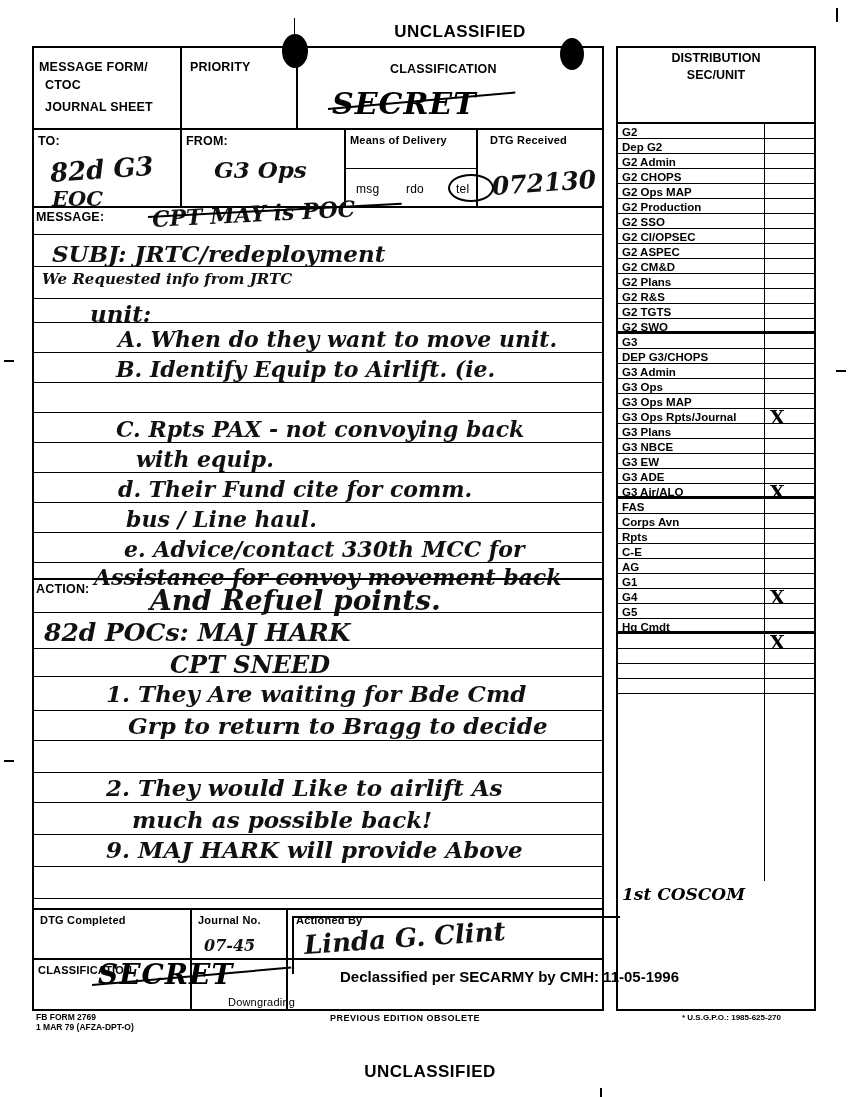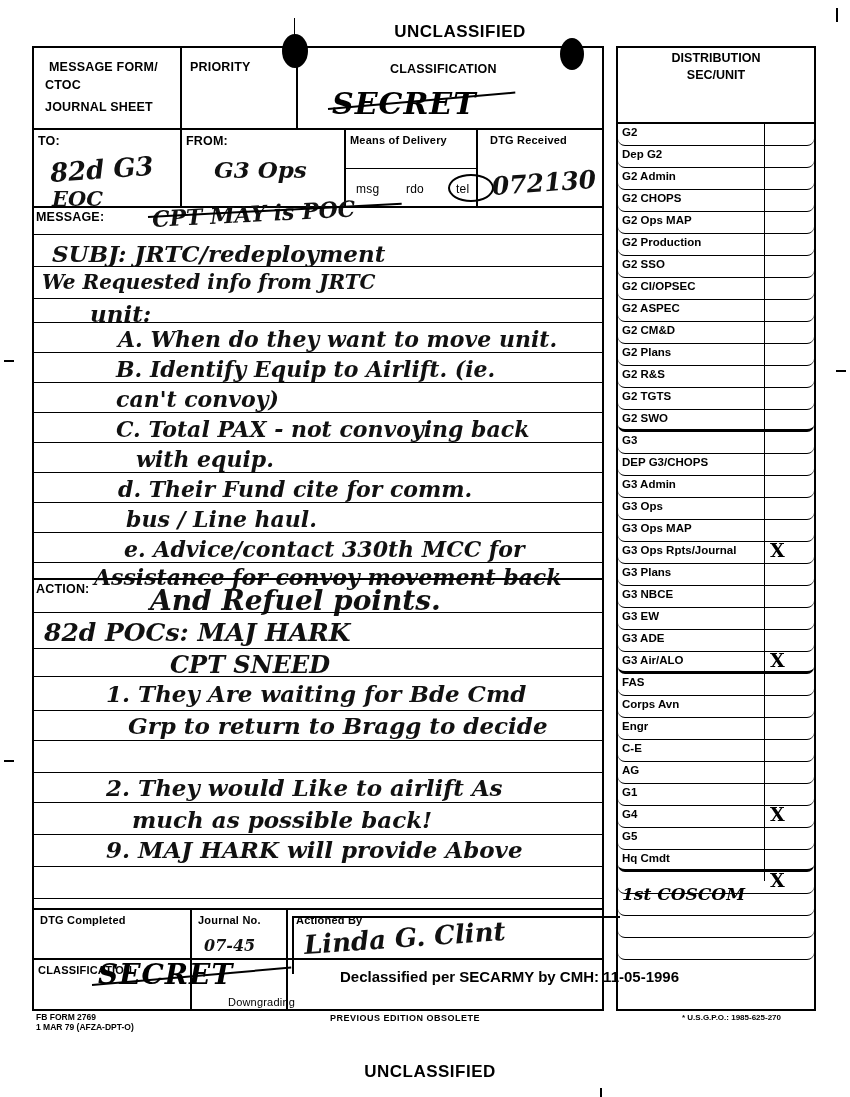--- a/index.html
+++ b/index.html
@@ -91,24 +91,23 @@
     font-weight: bold;
     line-height: 17px;
   }
   .dist-rows {
     position: absolute;
     left: 618px; top: 124px;
     width: 196px;
   }
   .drow {
     position: relative;
-    height: 22px;
+    height: 15px;
     box-sizing: border-box;
     border-bottom: 1px solid #000;
-    border-radius: 7px;
   }
   .drow.sep { border-bottom: 3px solid #000; }
   .drow .dname {
     position: absolute;
     left: 4px; top: 2px;
     font-size: 11.5px;
     font-weight: bold;
     white-space: nowrap;
   }
   .drow .dmark {
@@ -206,21 +205,21 @@
   <div class="edge-tick" style="left:600px; top:1088px; width:2px; height:9px;"></div>
 
   <div class="banner" id="banner-top">UNCLASSIFIED</div>
 
   <div class="form-box"></div>
 
   <div class="hline thick" style="left:32px; top:128px; width:572px;"></div>
   <div class="vline thick" style="left:180px; top:46px; height:82px;"></div>
   <div class="vline thick" style="left:296px; top:46px; height:82px;"></div>
 
-  <div class="lbl" style="left:49px; top:60px;">MESSAGE FORM/</div>
+  <div class="lbl" style="left:39px; top:60px;">MESSAGE FORM/</div>
   <div class="lbl" style="left:45px; top:78px;">CTOC</div>
   <div class="lbl" style="left:45px; top:100px;">JOURNAL SHEET</div>
   <div class="lbl" style="left:190px; top:60px;">PRIORITY</div>
   <div class="lbl" style="left:390px; top:62px;">CLASSIFICATION</div>
 
   <div class="blob" style="left:282px; top:34px; width:26px; height:34px;"></div>
   <div class="blob" style="left:560px; top:38px; width:24px; height:32px;"></div>
   <div class="vline" style="left:294px; top:18px; height:18px;"></div>
 
   <div class="stamp" style="left:332px; top:86px; font-size:30px;">SECRET</div>
@@ -260,26 +259,25 @@
   <div class="rule" style="top:382px;"></div>
   <div class="rule" style="top:412px;"></div>
   <div class="rule" style="top:442px;"></div>
   <div class="rule" style="top:472px;"></div>
   <div class="rule" style="top:502px;"></div>
   <div class="rule" style="top:532px;"></div>
   <div class="rule" style="top:562px;"></div>
   <div class="rule" style="top:578px;"></div>
 
   <div class="hw" style="left:52px; top:240px; font-size:23px;">SUBJ: JRTC/redeployment</div>
-  <div class="hw" style="left:42px; top:270px; font-size:20px;">We Requested info from JRTC</div>
+  <div class="hw" style="left:42px; top:270px; font-size:15px;">We Requested info from JRTC</div>
   <div class="hw" style="left:90px; top:300px; font-size:23px;">unit:</div>
   <div class="hw" style="left:118px; top:326px; font-size:22px;">A. When do they want to move unit.</div>
   <div class="hw" style="left:116px; top:356px; font-size:22px;">B. Identify Equip to Airlift. (ie.</div>
-  <div class="hw" style="left:116px; top:386px; font-size:22px;">can't convoy)</div>
-  <div class="hw" style="left:116px; top:416px; font-size:22px;">C. Total PAX - not convoying back</div>
+  <div class="hw" style="left:116px; top:416px; font-size:22px;">C. Rpts PAX - not convoying back</div>
   <div class="hw" style="left:136px; top:446px; font-size:22px;">with equip.</div>
   <div class="hw" style="left:118px; top:476px; font-size:22px;">d. Their Fund cite for comm.</div>
   <div class="hw" style="left:126px; top:506px; font-size:22px;">bus / Line haul.</div>
   <div class="hw" style="left:124px; top:536px; font-size:22px;">e. Advice/contact 330th MCC for</div>
   <div class="hw" style="left:94px; top:564px; font-size:22px;">Assistance for convoy movement back</div>
   <div class="hw" style="left:150px; top:584px; font-size:28px;">And Refuel points.</div>
 
   <div class="hline thick" style="left:32px; top:578px; width:572px;"></div>
   <div class="lbl" style="left:36px; top:582px;">ACTION:</div>
 
@@ -440,21 +438,21 @@
       </div>
       <div class="drow">
         <span class="dname">FAS</span>
         <span class="dmark"></span>
       </div>
       <div class="drow">
         <span class="dname">Corps  Avn</span>
         <span class="dmark"></span>
       </div>
       <div class="drow">
-        <span class="dname">Engr</span>
+        <span class="dname">Rpts</span>
         <span class="dmark"></span>
       </div>
       <div class="drow">
         <span class="dname">C-E</span>
         <span class="dmark"></span>
       </div>
       <div class="drow">
         <span class="dname">AG</span>
         <span class="dmark"></span>
       </div>

